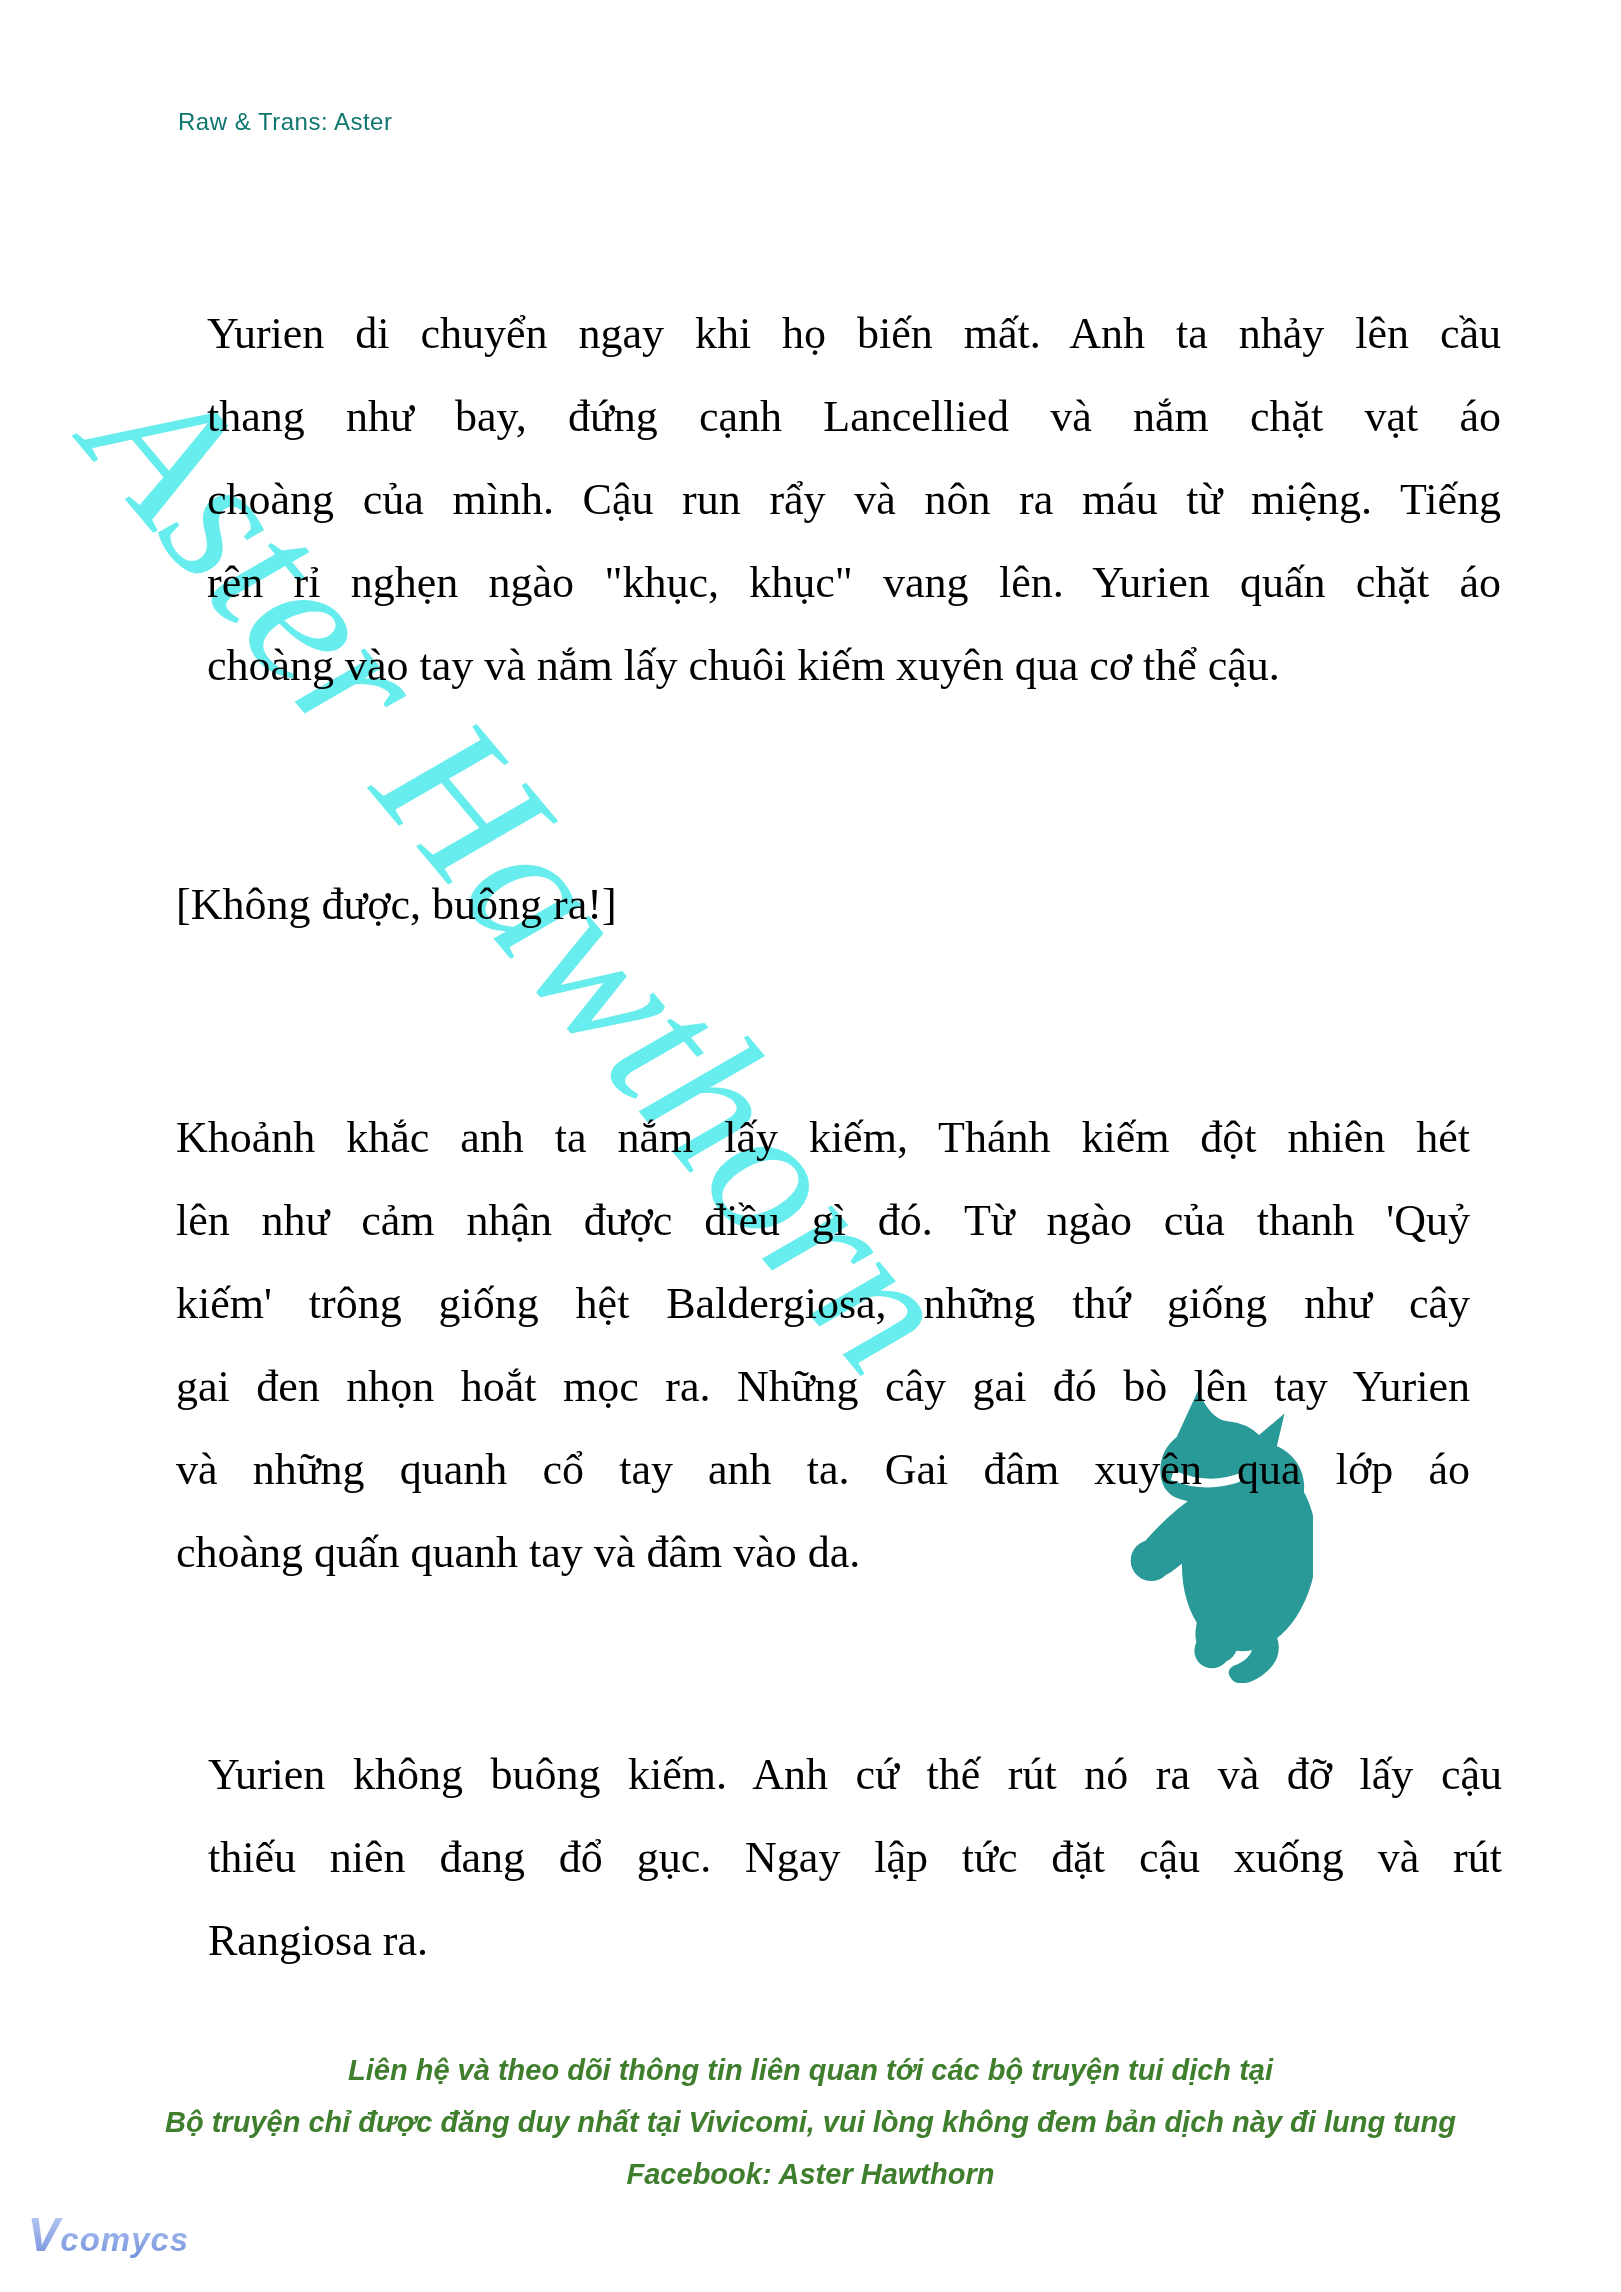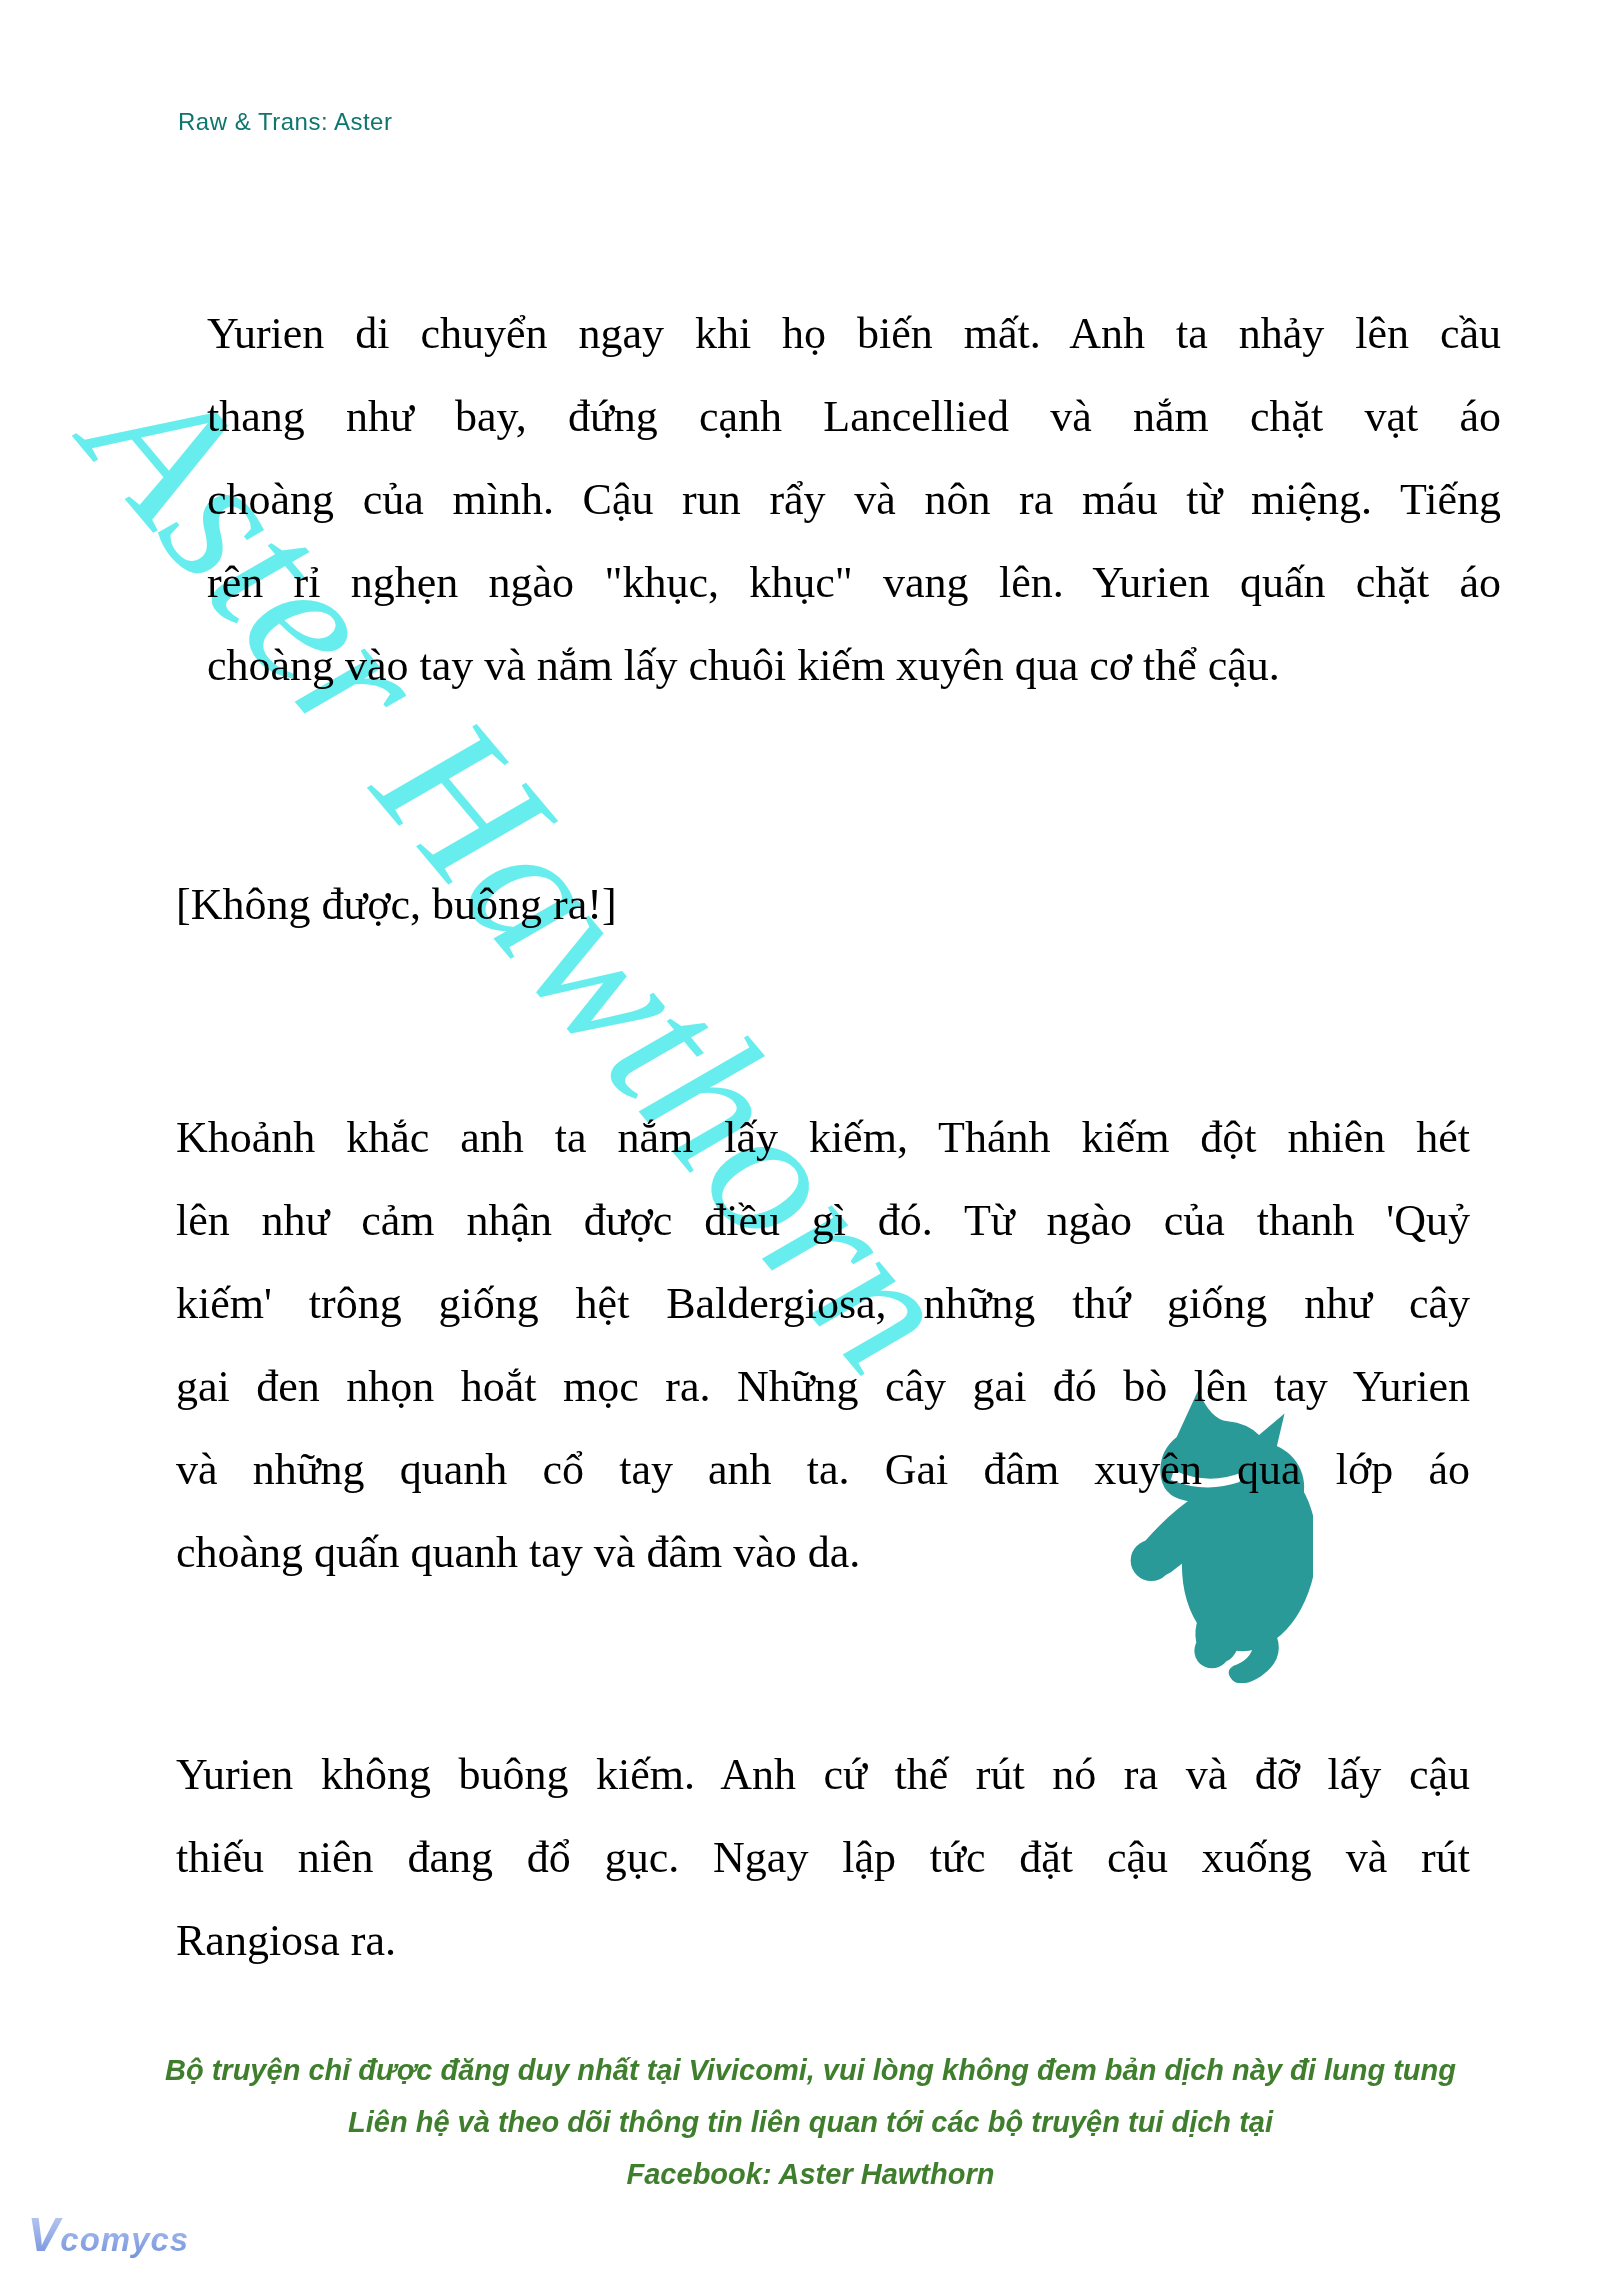--- a/index.html
+++ b/index.html
@@ -32,21 +32,21 @@
     font-size:44px;color:#000;
   }
   .line{
     height:83px;line-height:83px;
     text-align:justify;text-align-last:justify;
   }
   .line.last{text-align:left;text-align-last:left;}
   .p1{top:292px;margin-left:31px;}
   .p2{top:863px;}
   .p3{top:1096px;}
-  .p4{top:1733px;}
+  .p4{top:1733px;margin-left:32px;}
 
   .cat{
     position:absolute;left:1112px;top:1384px;z-index:1;
   }
   .cat svg .fur{fill:#2a9a99;}
 
   .footer{
     position:absolute;left:144px;top:2044px;width:1333px;z-index:3;
     font-family:"Liberation Sans", sans-serif;
     font-weight:bold;font-style:italic;
@@ -120,21 +120,21 @@
       <path class="fur" d="M95,225 Q78,252 90,274 Q102,292 120,281 Q134,270 128,243 Z"></path>
       <circle class="fur" cx="102" cy="272" r="18"></circle>
 
       <path class="fur" d="M158,240 Q185,275 152,298 Q128,313 120,298 Q116,290 128,286 Q150,276 142,252 Z"></path>
 
       <path fill="#ffffff" d="M60,98 Q95,112 130,100 L133,90 Q98,104 63,88 Z"></path>
     </svg>
   </div>
 
   <div class="footer">
+    <div class="f-line">Liên hệ và theo dõi thông tin liên quan tới các bộ truyện tui dịch tại</div>
     <div class="f-line">Bộ truyện chỉ được đăng duy nhất tại Vivicomi, vui lòng không đem bản dịch này đi lung tung</div>
-    <div class="f-line">Liên hệ và theo dõi thông tin liên quan tới các bộ truyện tui dịch tại</div>
     <div class="f-line">Facebook: Aster Hawthorn</div>
   </div>
 
   <div class="logo">Vcomycs</div>
 
 </div>
 
 
 </body></html>

